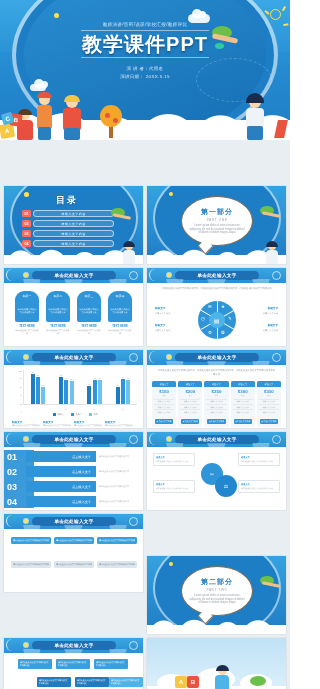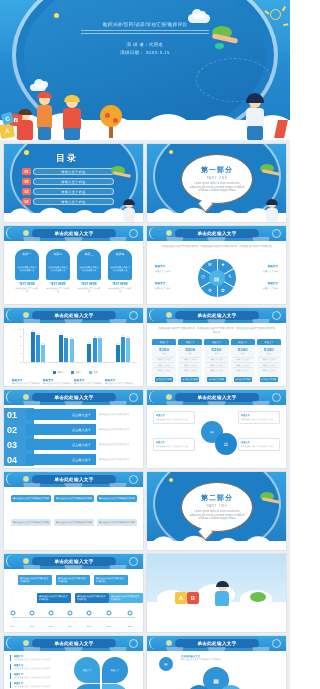--- a/index.html
+++ b/index.html
@@ -78,21 +78,21 @@
   .hdr .lamp { position:absolute; left:20px; top:5px; width:4px; height:4px; border-radius:50%;
          background:#ffe14d; box-shadow:0 0 0 1px rgba(255,255,255,.6); }
   .hdr .gearmark { position:absolute; right:5px; top:3px; width:9px; height:9px; border:1px solid rgba(255,255,255,.65);
          border-radius:50%; }
   .hdr .arcL { position:absolute; left:2px; top:1px; width:24px; height:12px;
          border-left:1.4px solid rgba(255,255,255,.8); border-radius:12px 0 0 12px; }
 
   .body-area { position:absolute; left:0; top:15px; right:0; bottom:0; background:#fff; }
 
   
-  .sec { background:linear-gradient(180deg,#35a2e0,#1f7cc3); }
+  .sec { background:linear-gradient(180deg,#35a2e0,#1f7cc3);margin-top:42px; }
   .sec .ov { position:absolute; left:8px; top:-16px; width:124px; height:96px; border-radius:50%;
              background:#1d7ec6; box-shadow:0 0 0 2px rgba(255,255,255,.5); }
   .sec .cl { position:absolute; left:0; right:0; bottom:0; height:22px;
              background:radial-gradient(circle at 12% 100%,#fff 0 13px,transparent 14px),
                         radial-gradient(circle at 34% 106%,#fff 0 15px,transparent 16px),
                         radial-gradient(circle at 58% 102%,#fff 0 12px,transparent 13px),
                         radial-gradient(circle at 80% 108%,#fff 0 15px,transparent 16px); }
   .sec .clband { position:absolute; left:0; right:0; bottom:0; height:9px; background:#fff; }
   .bubble { position:absolute; left:34px; top:10px; width:72px; height:50px; border-radius:50%;
             background:#fff; border:1.6px solid #7a6a56; display:flex; flex-direction:column;
@@ -234,20 +234,21 @@
 
     <div style="position:absolute;right:58px;top:26px;width:20px;height:13px;border-radius:50%;background:#6cc04a"></div>
     <div style="position:absolute;right:52px;top:36px;width:26px;height:5px;border-radius:3px;background:#f0c08a;transform:rotate(12deg)"></div>
     <div style="position:absolute;right:66px;top:43px;width:9px;height:6px;border-radius:50%;background:#2ecc9b"></div>
 
     <div class="thoughtcloud"></div>
 
     <div class="cover-texts">
       <div class="kicker">教师演讲/答辩/说课/学校汇报/教师评比</div>
       <div class="rule"></div>
+      <div class="maintitle">教学课件PPT</div>
       <div class="rule"></div>
       <div class="meta">
         <div>演 讲 者：代用名</div>
         <div>演讲日期： 20XX.5.15</div>
       </div>
     </div>
 
     <div class="clouds"></div>
     <div class="cloud-band"></div>
 

